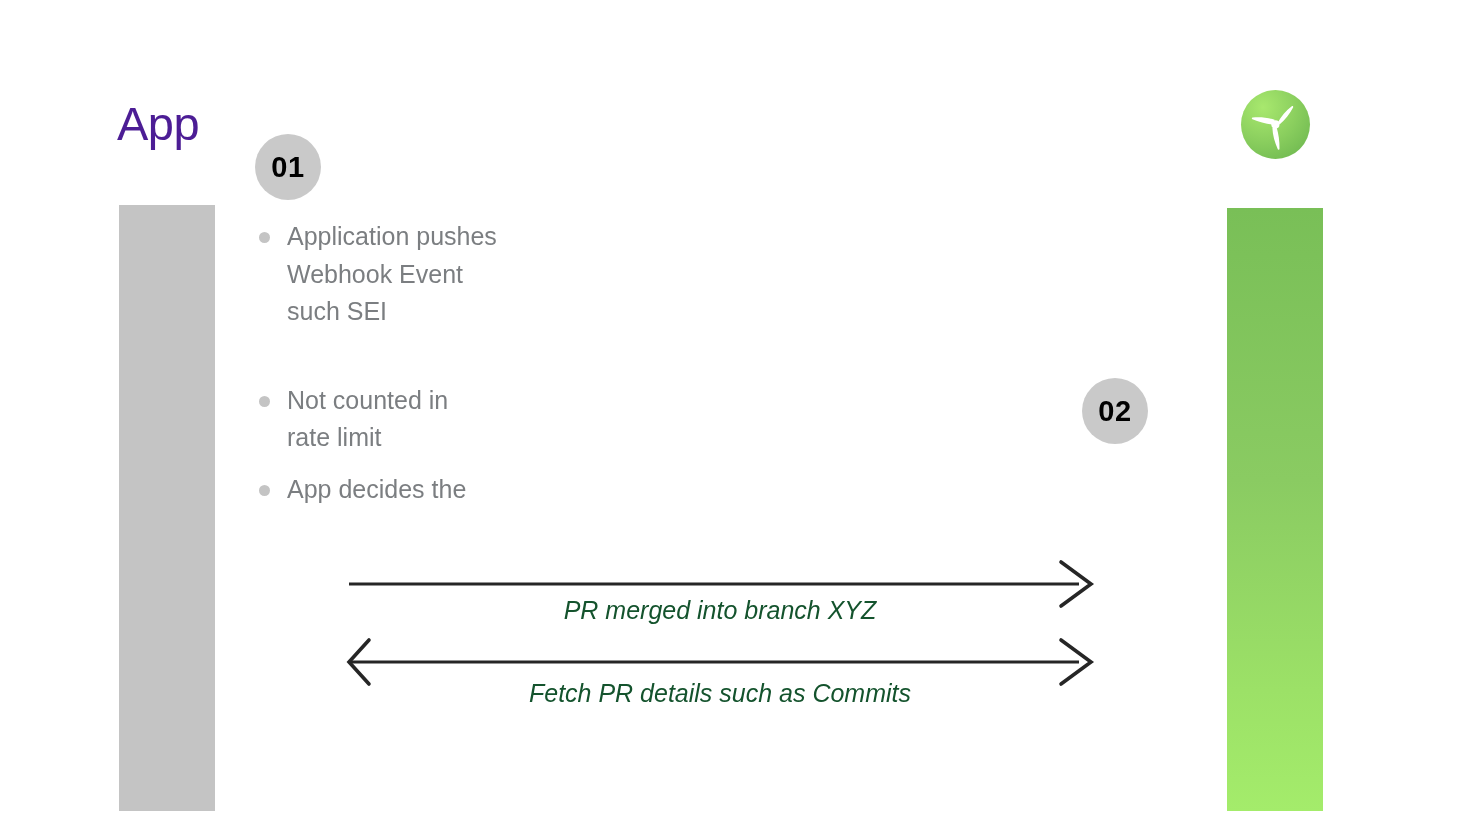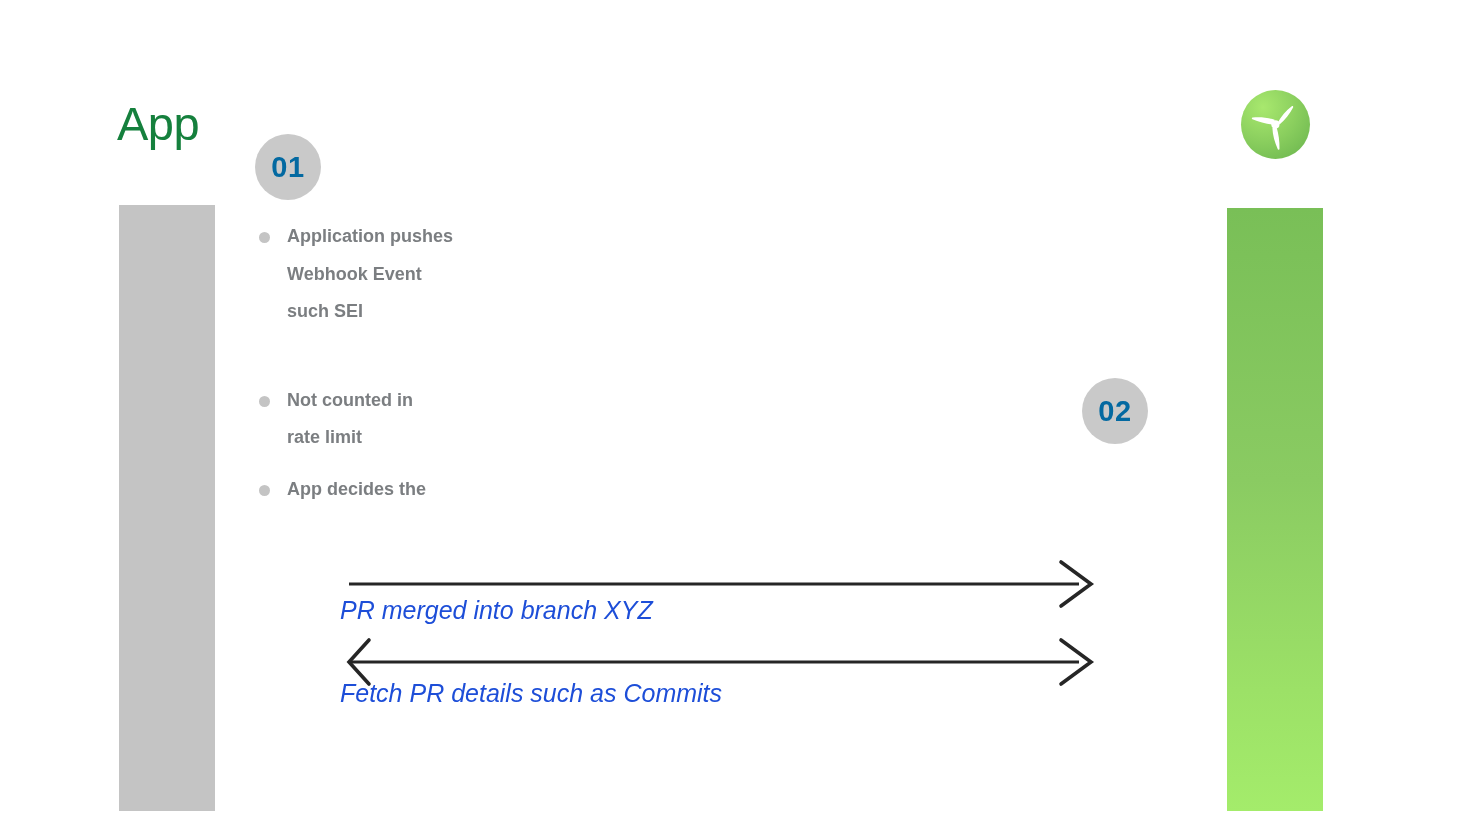--- a/index.html
+++ b/index.html
@@ -41,42 +41,42 @@
   }
 
   
   #app-title {
     position: absolute;
     left: 117px;
     top: 100px;
     font-size: 47px;
     line-height: 1;
     font-weight: 400;
-    color: #15803d;
+    color: #4c1d95;
     letter-spacing: -0.5px;
     white-space: nowrap;
   }
 
   
   #sei-logo {
     position: absolute;
     left: 1240px;
     top: 89px;
     width: 71px;
     height: 71px;
   }
 
   
   .step-badge {
     position: absolute;
     width: 66px;
     height: 66px;
     border-radius: 50%;
     background: #c9c9c9;
-    color: #0369a1;
+    color: #000000;
     font-size: 29px;
     font-weight: 700;
     display: flex;
     align-items: center;
     justify-content: center;
     letter-spacing: 0.5px;
   }
   #badge-01 { left: 255px; top: 134px; }
   #badge-02 { left: 1082px; top: 378px; }
 
@@ -94,24 +94,24 @@
   }
   #sei-bullets {
     left: 820px;
     top: 462px;
     width: 370px;
     text-align: right;
   }
 
   .bullet-item {
     position: relative;
-    font-size: 18px;
+    font-size: 25px;
     line-height: 37.5px;
     color: #7b7e81;
-    font-weight: 700;
+    font-weight: 400;
   }
   #app-bullets .bullet-item {
     padding-left: 32px;
   }
   #sei-bullets .bullet-item {
     padding-right: 32px;
   }
 
   .bullet-dot {
     position: absolute;
@@ -136,23 +136,23 @@
     width: 1460px;
     height: 824px;
     pointer-events: none;
   }
 
   .arrow-label {
     position: absolute;
     font-size: 25px;
     font-style: italic;
     font-weight: 400;
-    color: #1d4ed8;
+    color: #14532d;
     white-space: nowrap;
-    text-align: left;
+    text-align: center;
     width: 760px;
     left: 340px;
   }
   #arrow-label-1 { top: 596px; }
   #arrow-label-2 { top: 679px; }
 </style>
 </head>
 <body>
 
 <div id="slide">

